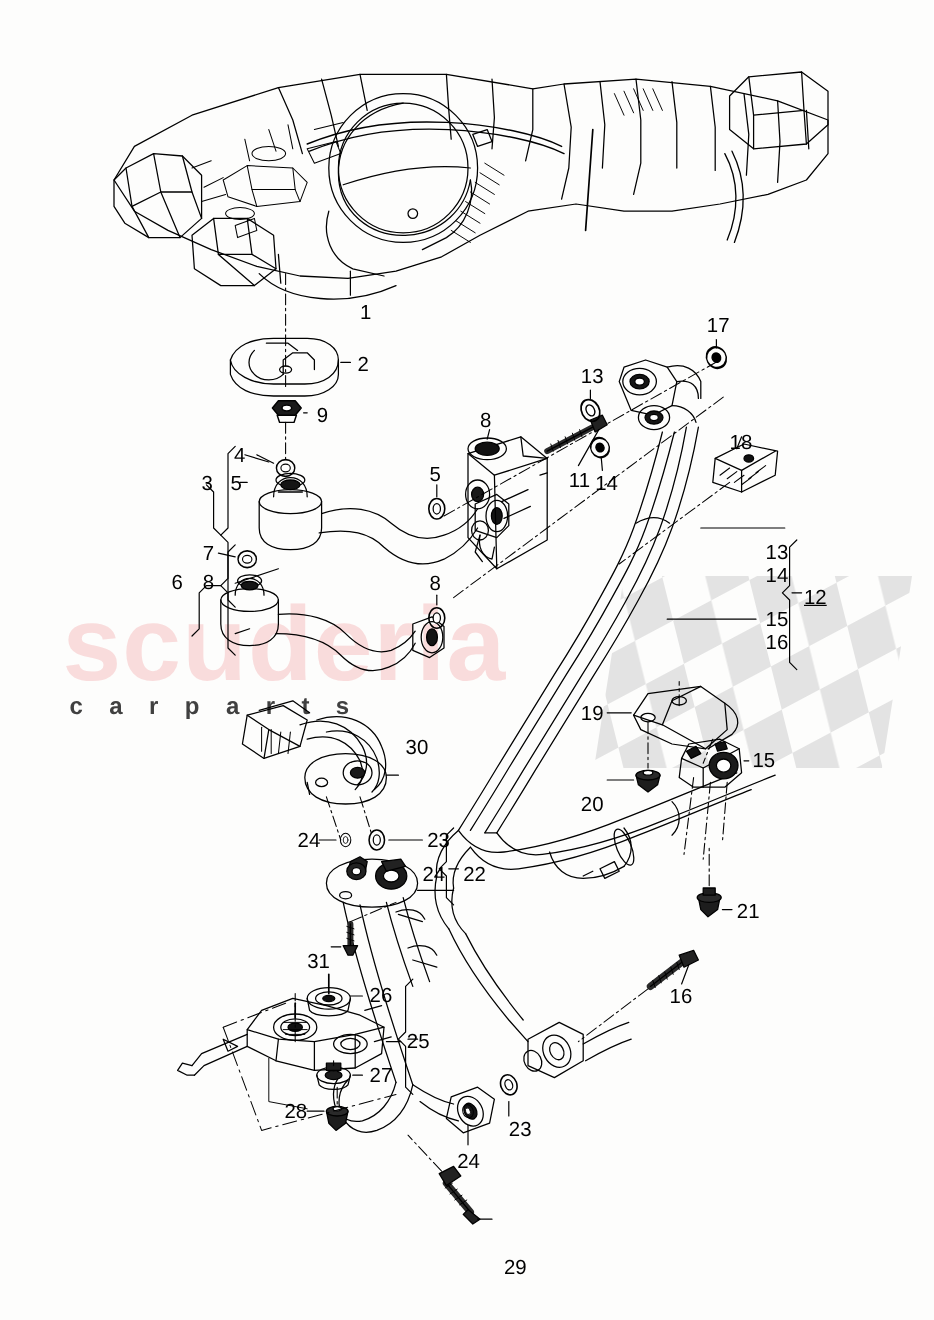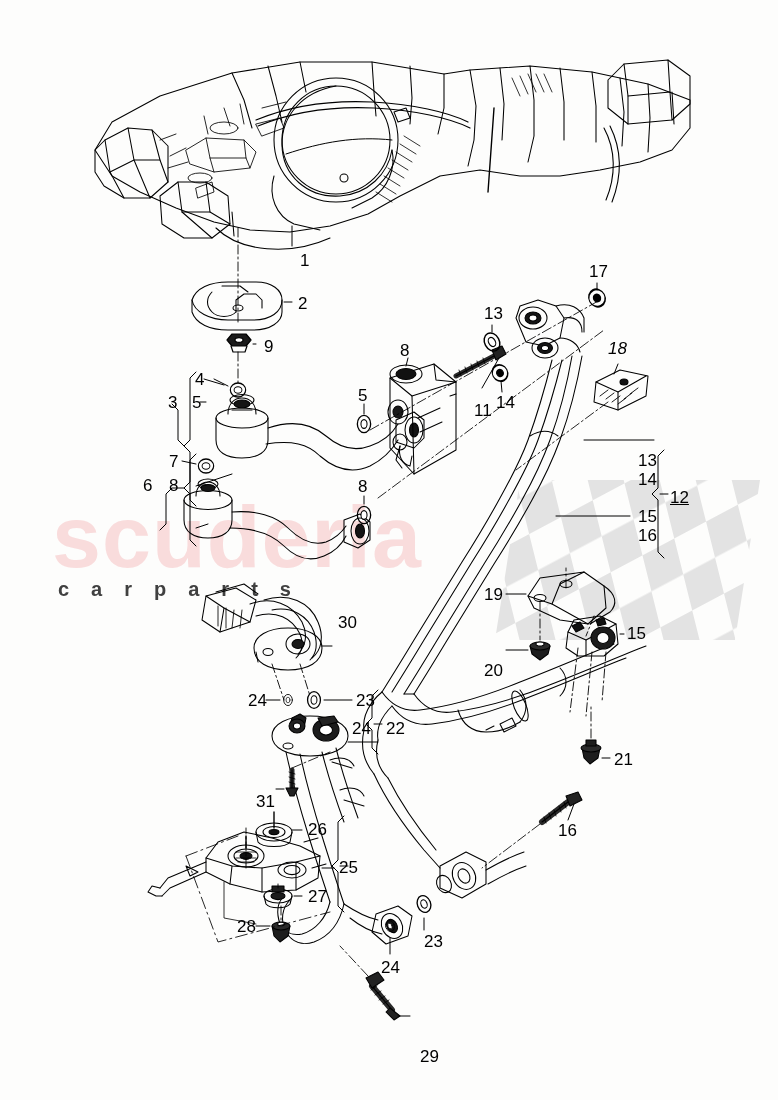--- a/index.html
+++ b/index.html
@@ -682,25 +682,25 @@
   <div class="lbl" style="left:264px;top:338px;">9</div>
   <div class="lbl" style="left:195px;top:371px;">4</div>
   <div class="lbl" style="left:168px;top:394px;">3</div>
   <div class="lbl" style="left:192px;top:394px;">5</div>
   <div class="lbl" style="left:358px;top:387px;">5</div>
   <div class="lbl" style="left:169px;top:453px;">7</div>
   <div class="lbl" style="left:143px;top:477px;">6</div>
   <div class="lbl" style="left:169px;top:477px;">8</div>
   <div class="lbl" style="left:358px;top:478px;">8</div>
   <div class="lbl" style="left:400px;top:342px;">8</div>
-  <div class="lbl" style="left:474px;top:402px;">11</div>
+  <div class="lbl" style="left:474px;top:392px;">11</div>
   <div class="lbl" style="left:496px;top:394px;">14</div>
   <div class="lbl" style="left:484px;top:305px;">13</div>
   <div class="lbl" style="left:589px;top:263px;">17</div>
-  <div class="lbl" style="left:608px;top:340px;font-style:italic;">18</div>
+  <div class="lbl" style="left:608px;top:360px;">18</div>
   <div class="lbl" style="left:638px;top:452px;">13</div>
   <div class="lbl" style="left:638px;top:471px;">14</div>
   <div class="lbl" style="left:670px;top:489px;text-decoration:underline;">12</div>
   <div class="lbl" style="left:638px;top:508px;">15</div>
   <div class="lbl" style="left:638px;top:527px;">16</div>
   <div class="lbl" style="left:484px;top:586px;">19</div>
   <div class="lbl" style="left:484px;top:642px;margin-top:20px;">20</div>
   <div class="lbl" style="left:627px;top:625px;">15</div>
   <div class="lbl" style="left:614px;top:751px;">21</div>
   <div class="lbl" style="left:558px;top:822px;">16</div>

